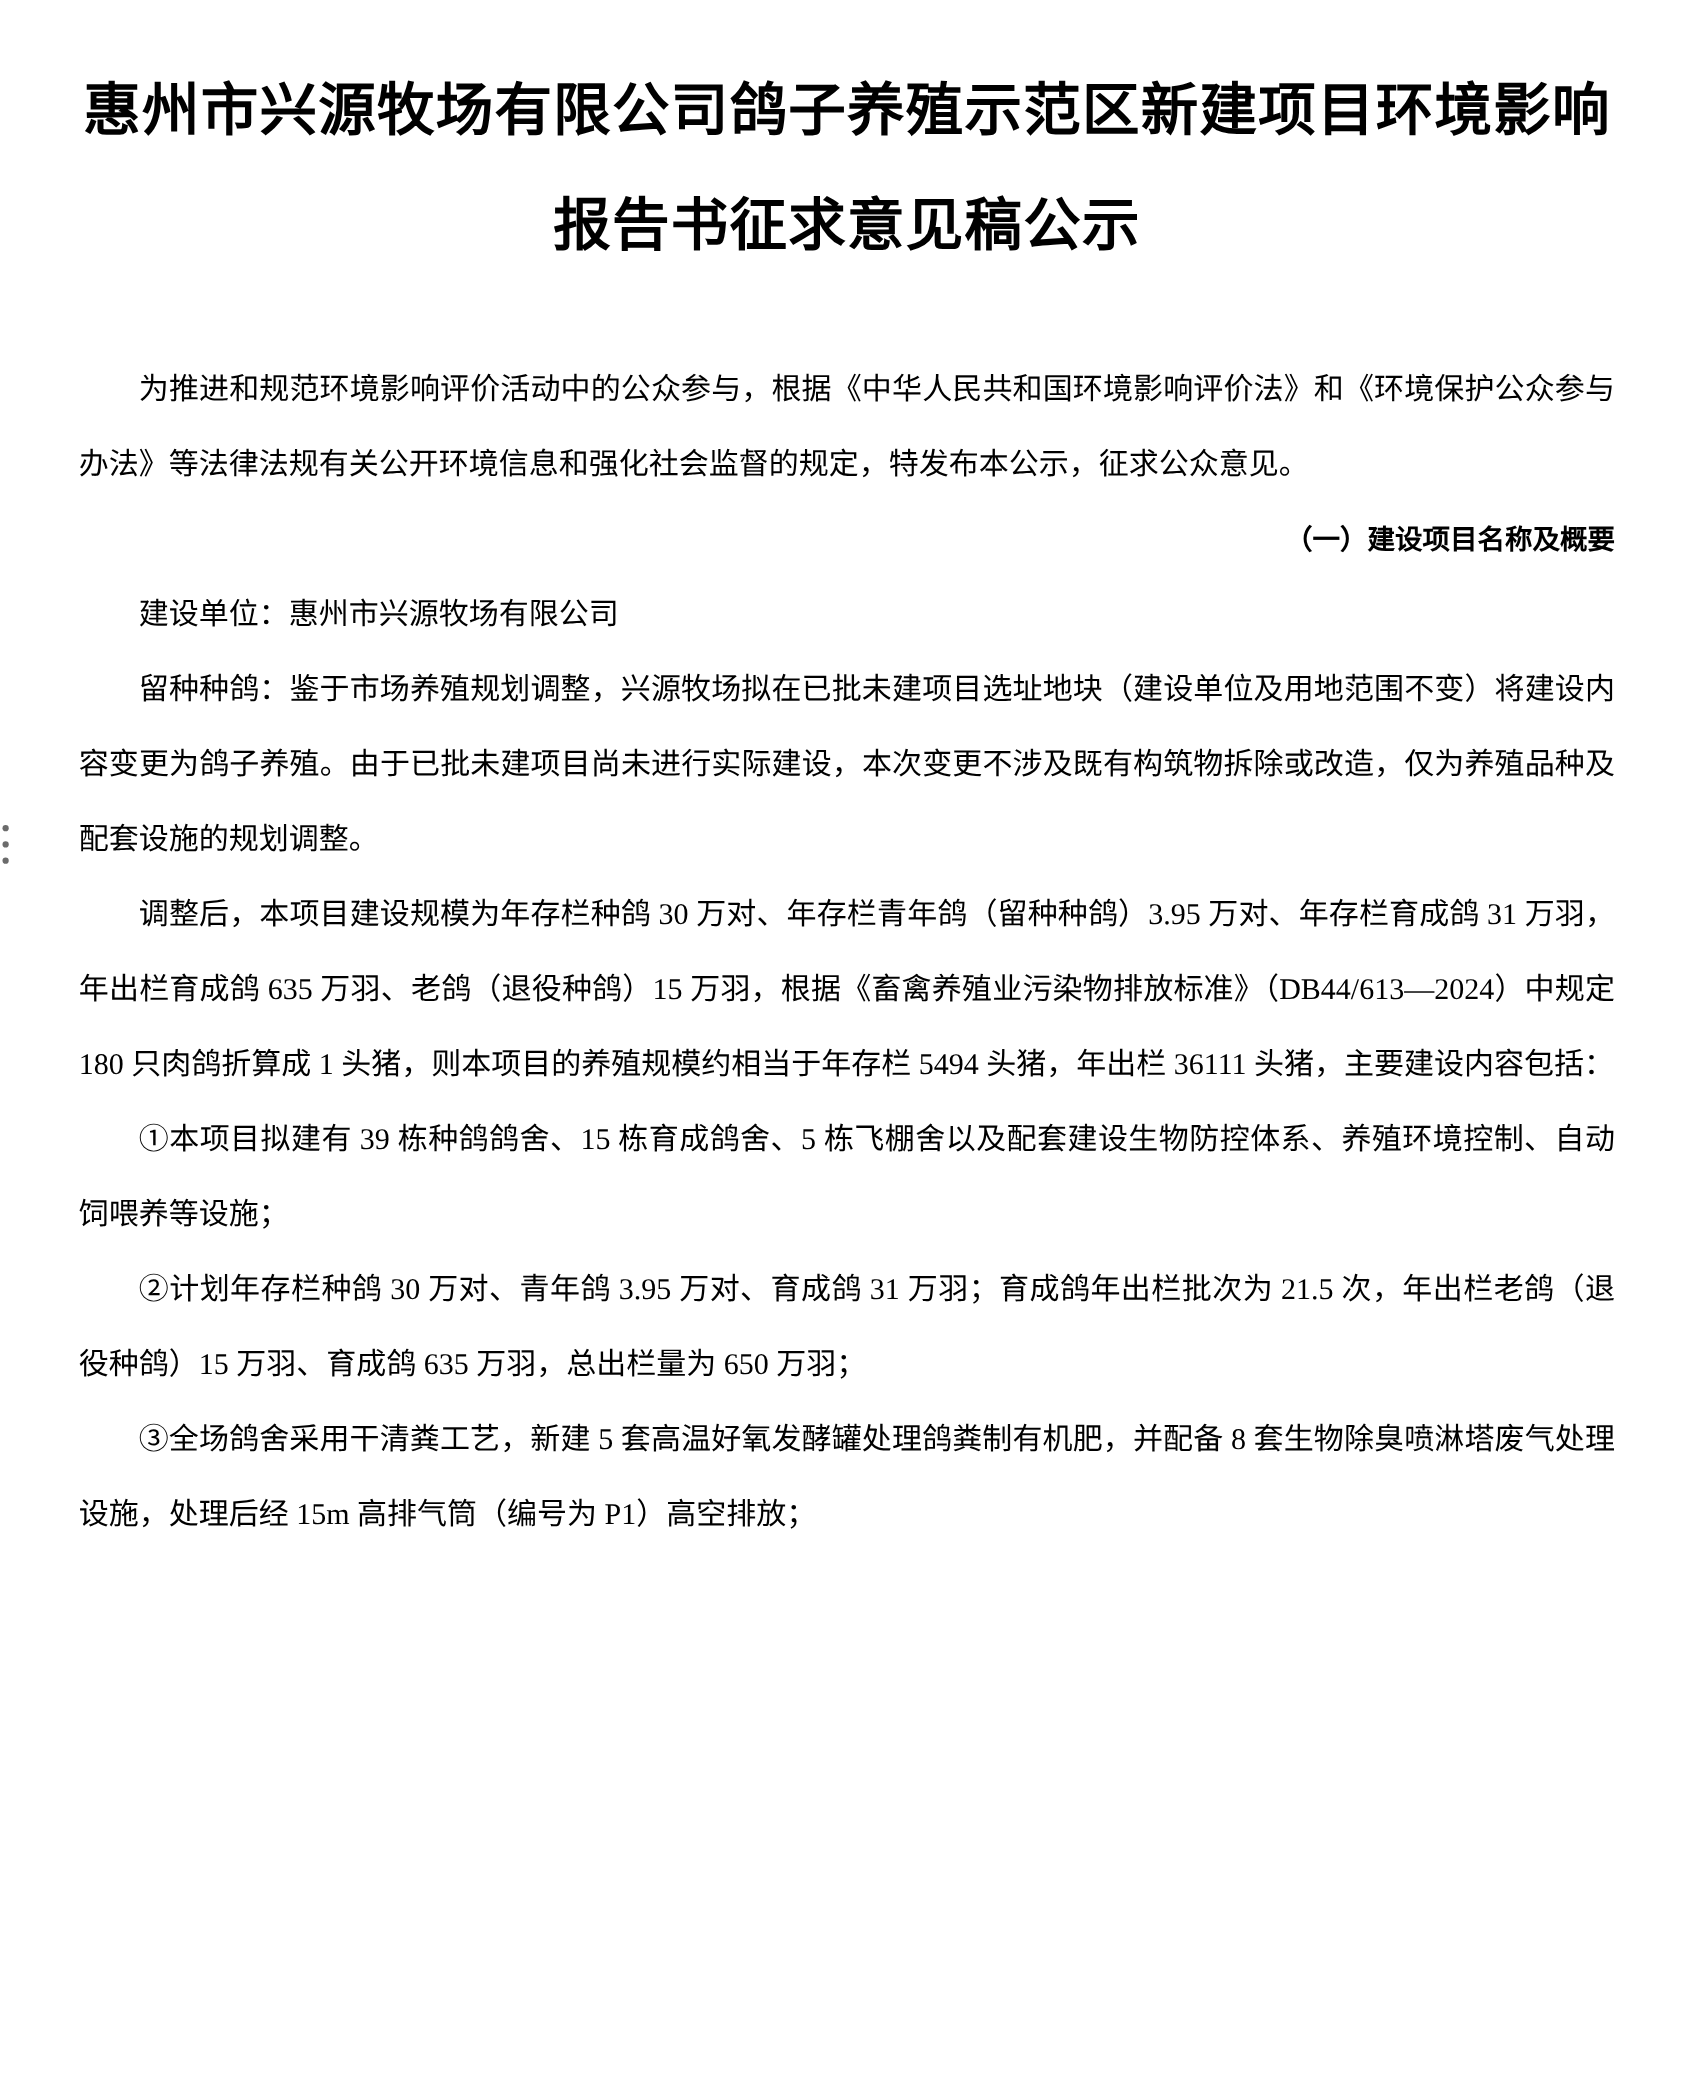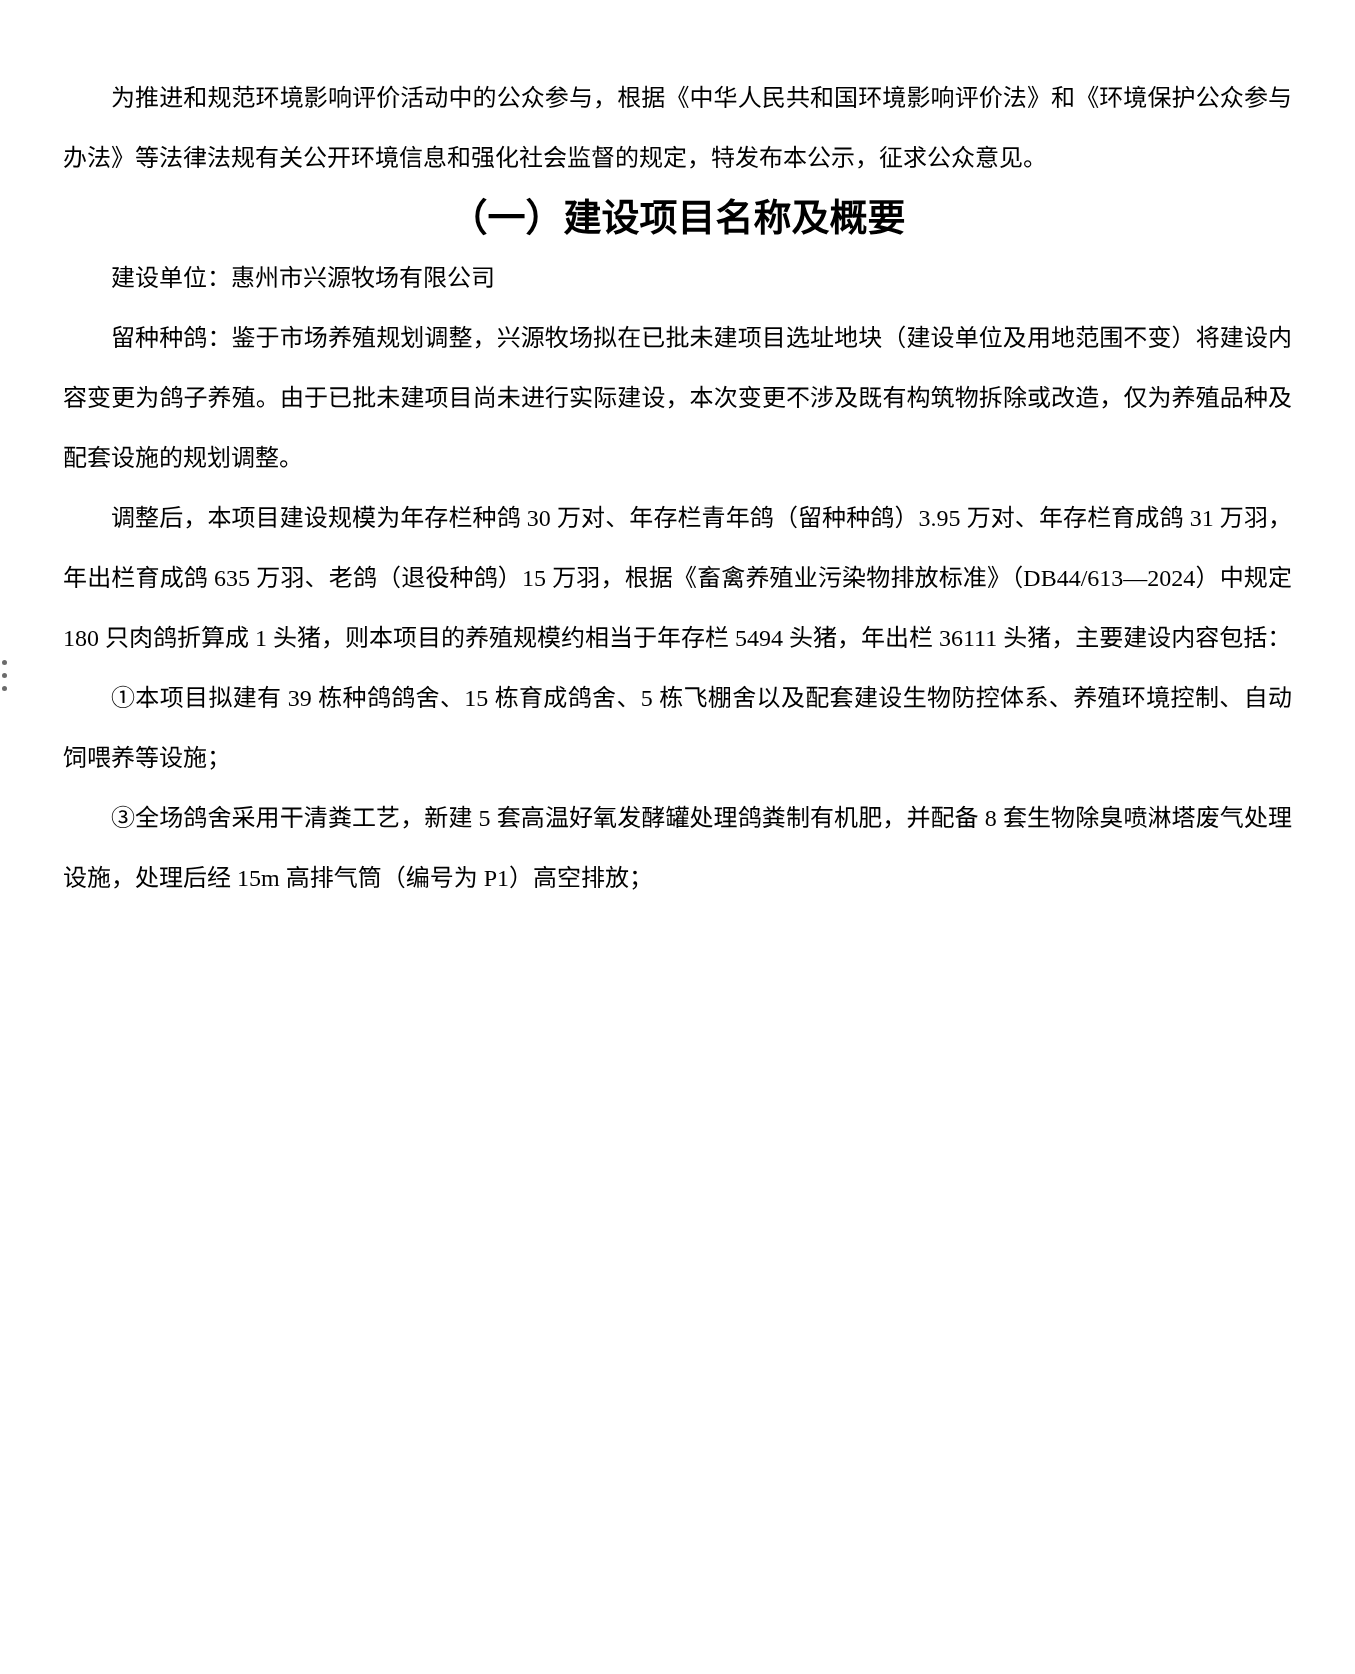--- a/index.html
+++ b/index.html
@@ -37,24 +37,24 @@
     line-height: 60px;
     text-align: justify;
     text-justify: inter-character;
     word-break: break-all;
   }
   .indent {
     text-indent: 2em;
   }
   .section-heading {
     margin: 0;
-    font-size: 38px;
+    font-size: 22px;
     font-weight: 700;
     line-height: 60px;
-    text-align: center;
+    text-align: right;
   }
   .margin-dots {
     position: absolute;
     left: 2px;
     top: 660px;
     display: flex;
     flex-direction: column;
     gap: 8px;
     cursor: pointer;
   }
@@ -69,36 +69,38 @@
 <body>
 
 <div class="page">
 
   <div class="margin-dots">
     <span class="dot"></span>
     <span class="dot"></span>
     <span class="dot"></span>
   </div>
 
+  <h1 class="doc-title">惠州市兴源牧场有限公司鸽子养殖示范区新建项目环境影响报告书征求意见稿公示</h1>
 
   <div class="body-text">
 
     <p class="para indent">为推进和规范环境影响评价活动中的公众参与，根据《中华人民共和国环境影响评价法》和《环境保护公众参与办法》等法律法规有关公开环境信息和强化社会监督的规定，特发布本公示，征求公众意见。</p>
 
     <h2 class="section-heading">（一）建设项目名称及概要</h2>
 
 
     <p class="para indent">建设单位：惠州市兴源牧场有限公司</p>
 
 
 
     <p class="para indent">留种种鸽：鉴于市场养殖规划调整，兴源牧场拟在已批未建项目选址地块（建设单位及用地范围不变）将建设内容变更为鸽子养殖。由于已批未建项目尚未进行实际建设，本次变更不涉及既有构筑物拆除或改造，仅为养殖品种及配套设施的规划调整。</p>
 
     <p class="para indent">调整后，本项目建设规模为年存栏种鸽 30 万对、年存栏青年鸽（留种种鸽）3.95 万对、年存栏育成鸽 31 万羽，年出栏育成鸽 635 万羽、老鸽（退役种鸽）15 万羽，根据《畜禽养殖业污染物排放标准》（DB44/613—2024）中规定 180 只肉鸽折算成 1 头猪，则本项目的养殖规模约相当于年存栏 5494 头猪，年出栏 36111 头猪，主要建设内容包括：</p>
 
     <p class="para indent">①本项目拟建有 39 栋种鸽鸽舍、15 栋育成鸽舍、5 栋飞棚舍以及配套建设生物防控体系、养殖环境控制、自动饲喂养等设施；</p>
 
+    <p class="para indent">②计划年存栏种鸽 30 万对、青年鸽 3.95 万对、育成鸽 31 万羽；育成鸽年出栏批次为 21.5 次，年出栏老鸽（退役种鸽）15 万羽、育成鸽 635 万羽，总出栏量为 650 万羽；</p>
 
     <p class="para indent">③全场鸽舍采用干清粪工艺，新建 5 套高温好氧发酵罐处理鸽粪制有机肥，并配备 8 套生物除臭喷淋塔废气处理设施，处理后经 15m 高排气筒（编号为 P1）高空排放；</p>
 
   </div>
 
 </div>
 
 </body></html>

